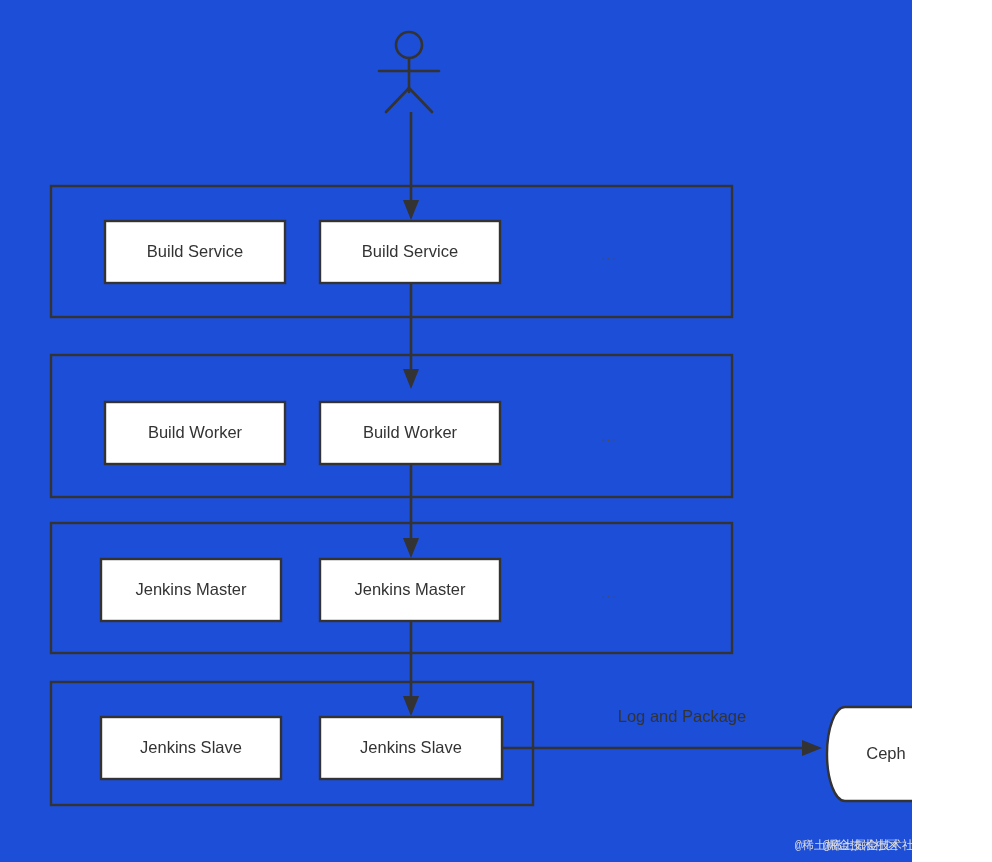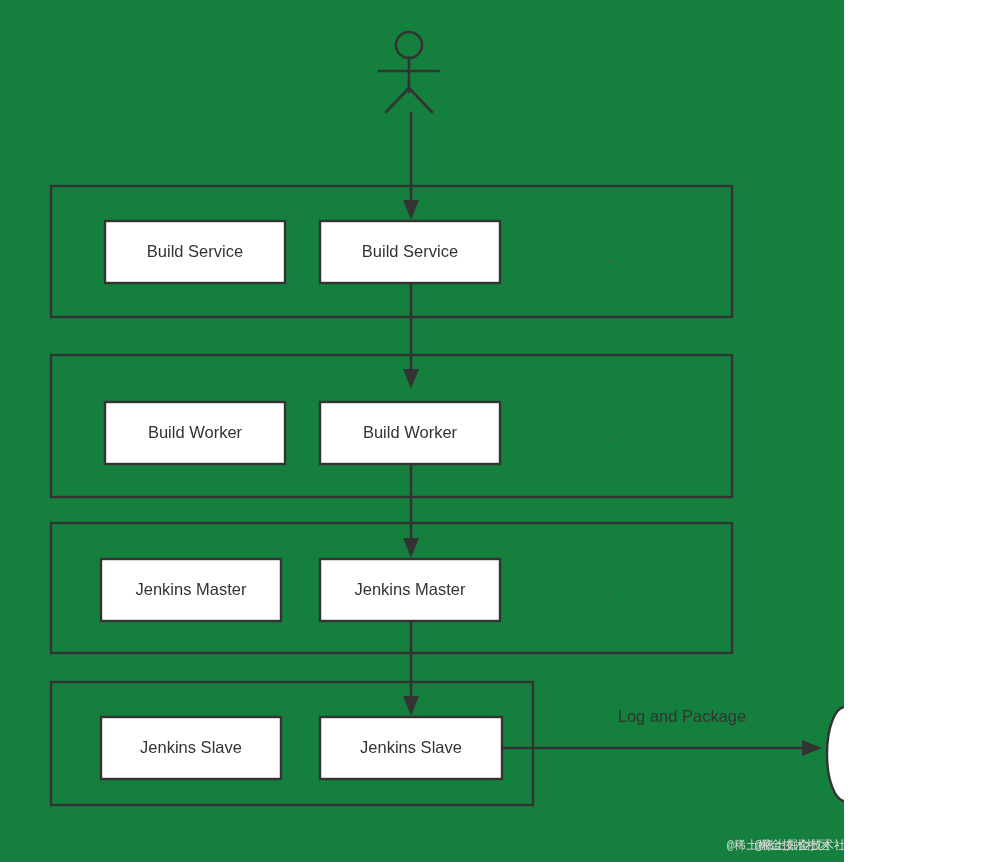--- a/index.html
+++ b/index.html
@@ -5,23 +5,23 @@
   html, body {
     margin: 0;
     padding: 0;
     background: #ffffff;
   }
   body {
     font-family: "Liberation Sans", sans-serif;
   }
   #canvas {
     position: relative;
-    width: 844px;
+    width: 912px;
     height: 862px;
-    background: #15803d;
+    background: #1d4ed8;
     overflow: hidden;
   }
   #diagram-svg {
     position: absolute;
     left: 0;
     top: 0;
     width: 992px;
     height: 862px;
   }
   .node-label {

